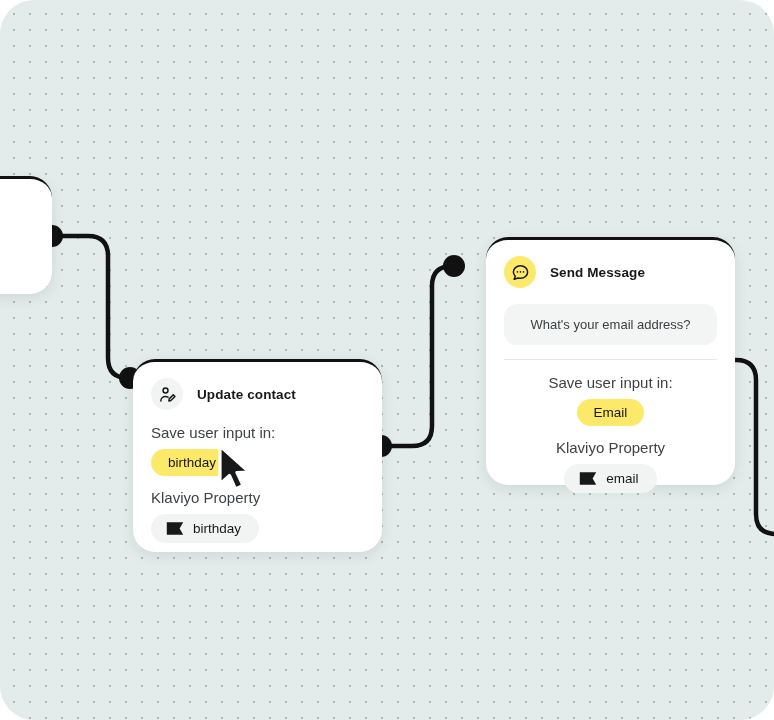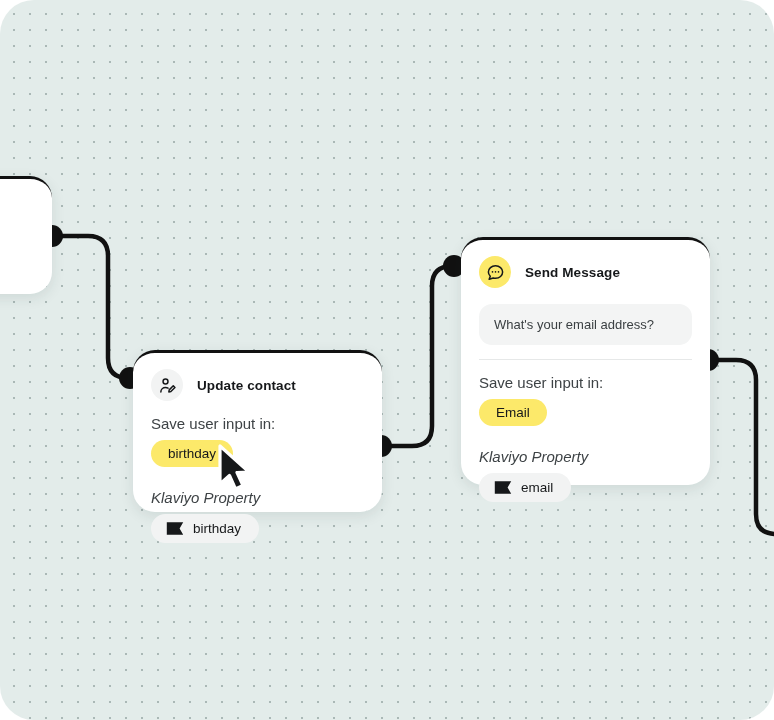--- a/index.html
+++ b/index.html
@@ -40,27 +40,27 @@
 
   
   #card-prev {
     left: -66px; top: 176px;
     width: 118px; height: 118px;
     border-radius: 22px;
   }
 
   
   #card-update {
-    left: 133px; top: 350px;
-    width: 249px; height: 162px;
+    left: 133px; top: 359px;
+    width: 249px; height: 193px;
   }
   
   #card-send {
-    left: 461px; top: 237px;
-    width: 249px; height: 248px;
+    left: 486px; top: 237px;
+    width: 249px; height: 248px; text-align: center;
   }
 
   .card-head {
     display: flex;
     align-items: center;
     gap: 14px;
     padding: 16px 18px 0 18px;
   }
   .head-badge {
     width: 32px; height: 32px;
@@ -91,21 +91,21 @@
     margin: 14px 0 0 0;
     height: 1px;
     background: #e6e8e8;
   }
 
   .field-label {
     font-size: 15px;
     color: #3e4346;
     margin-top: 14px;
   }
-  .field-label.tight { margin-top: 22px; font-style: italic; }
+  .field-label.tight { margin-top: 13px; }
 
   .pill-yellow {
     display: inline-block;
     margin-top: 8px;
     background: #fce96a;
     color: #16181a;
     border-radius: 999px;
     padding: 6px 17px;
     font-size: 13.5px;
   }

